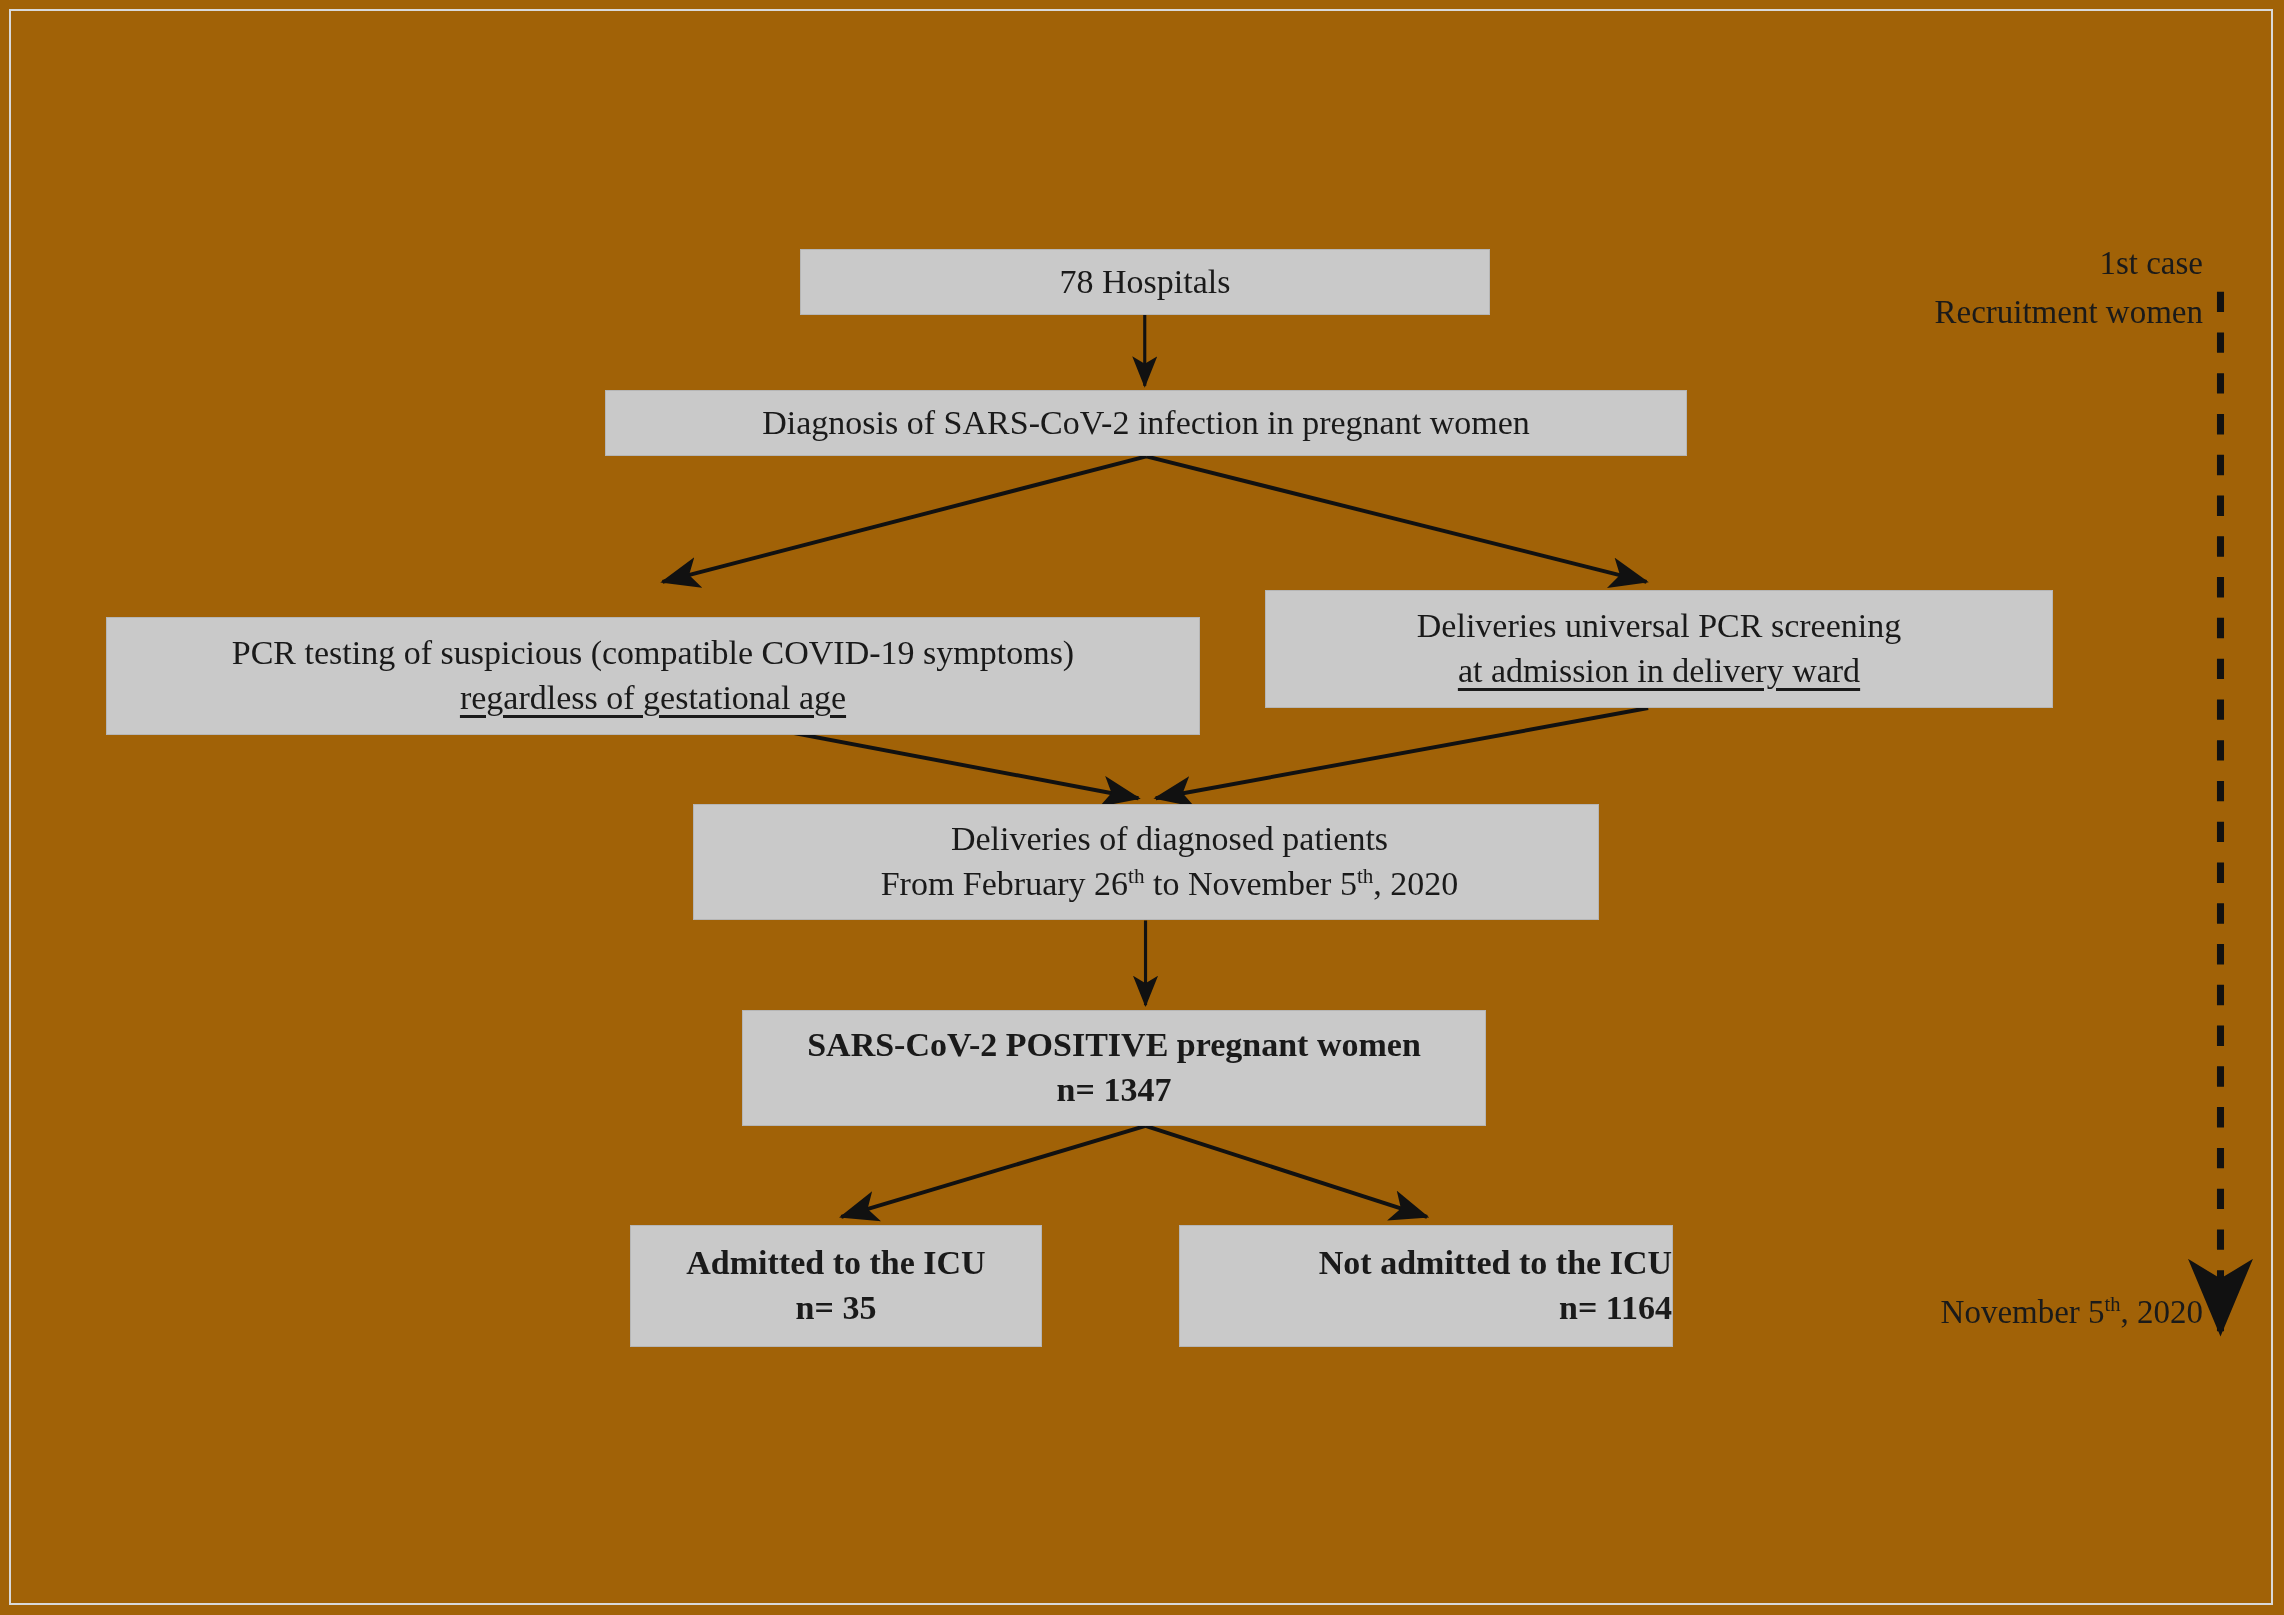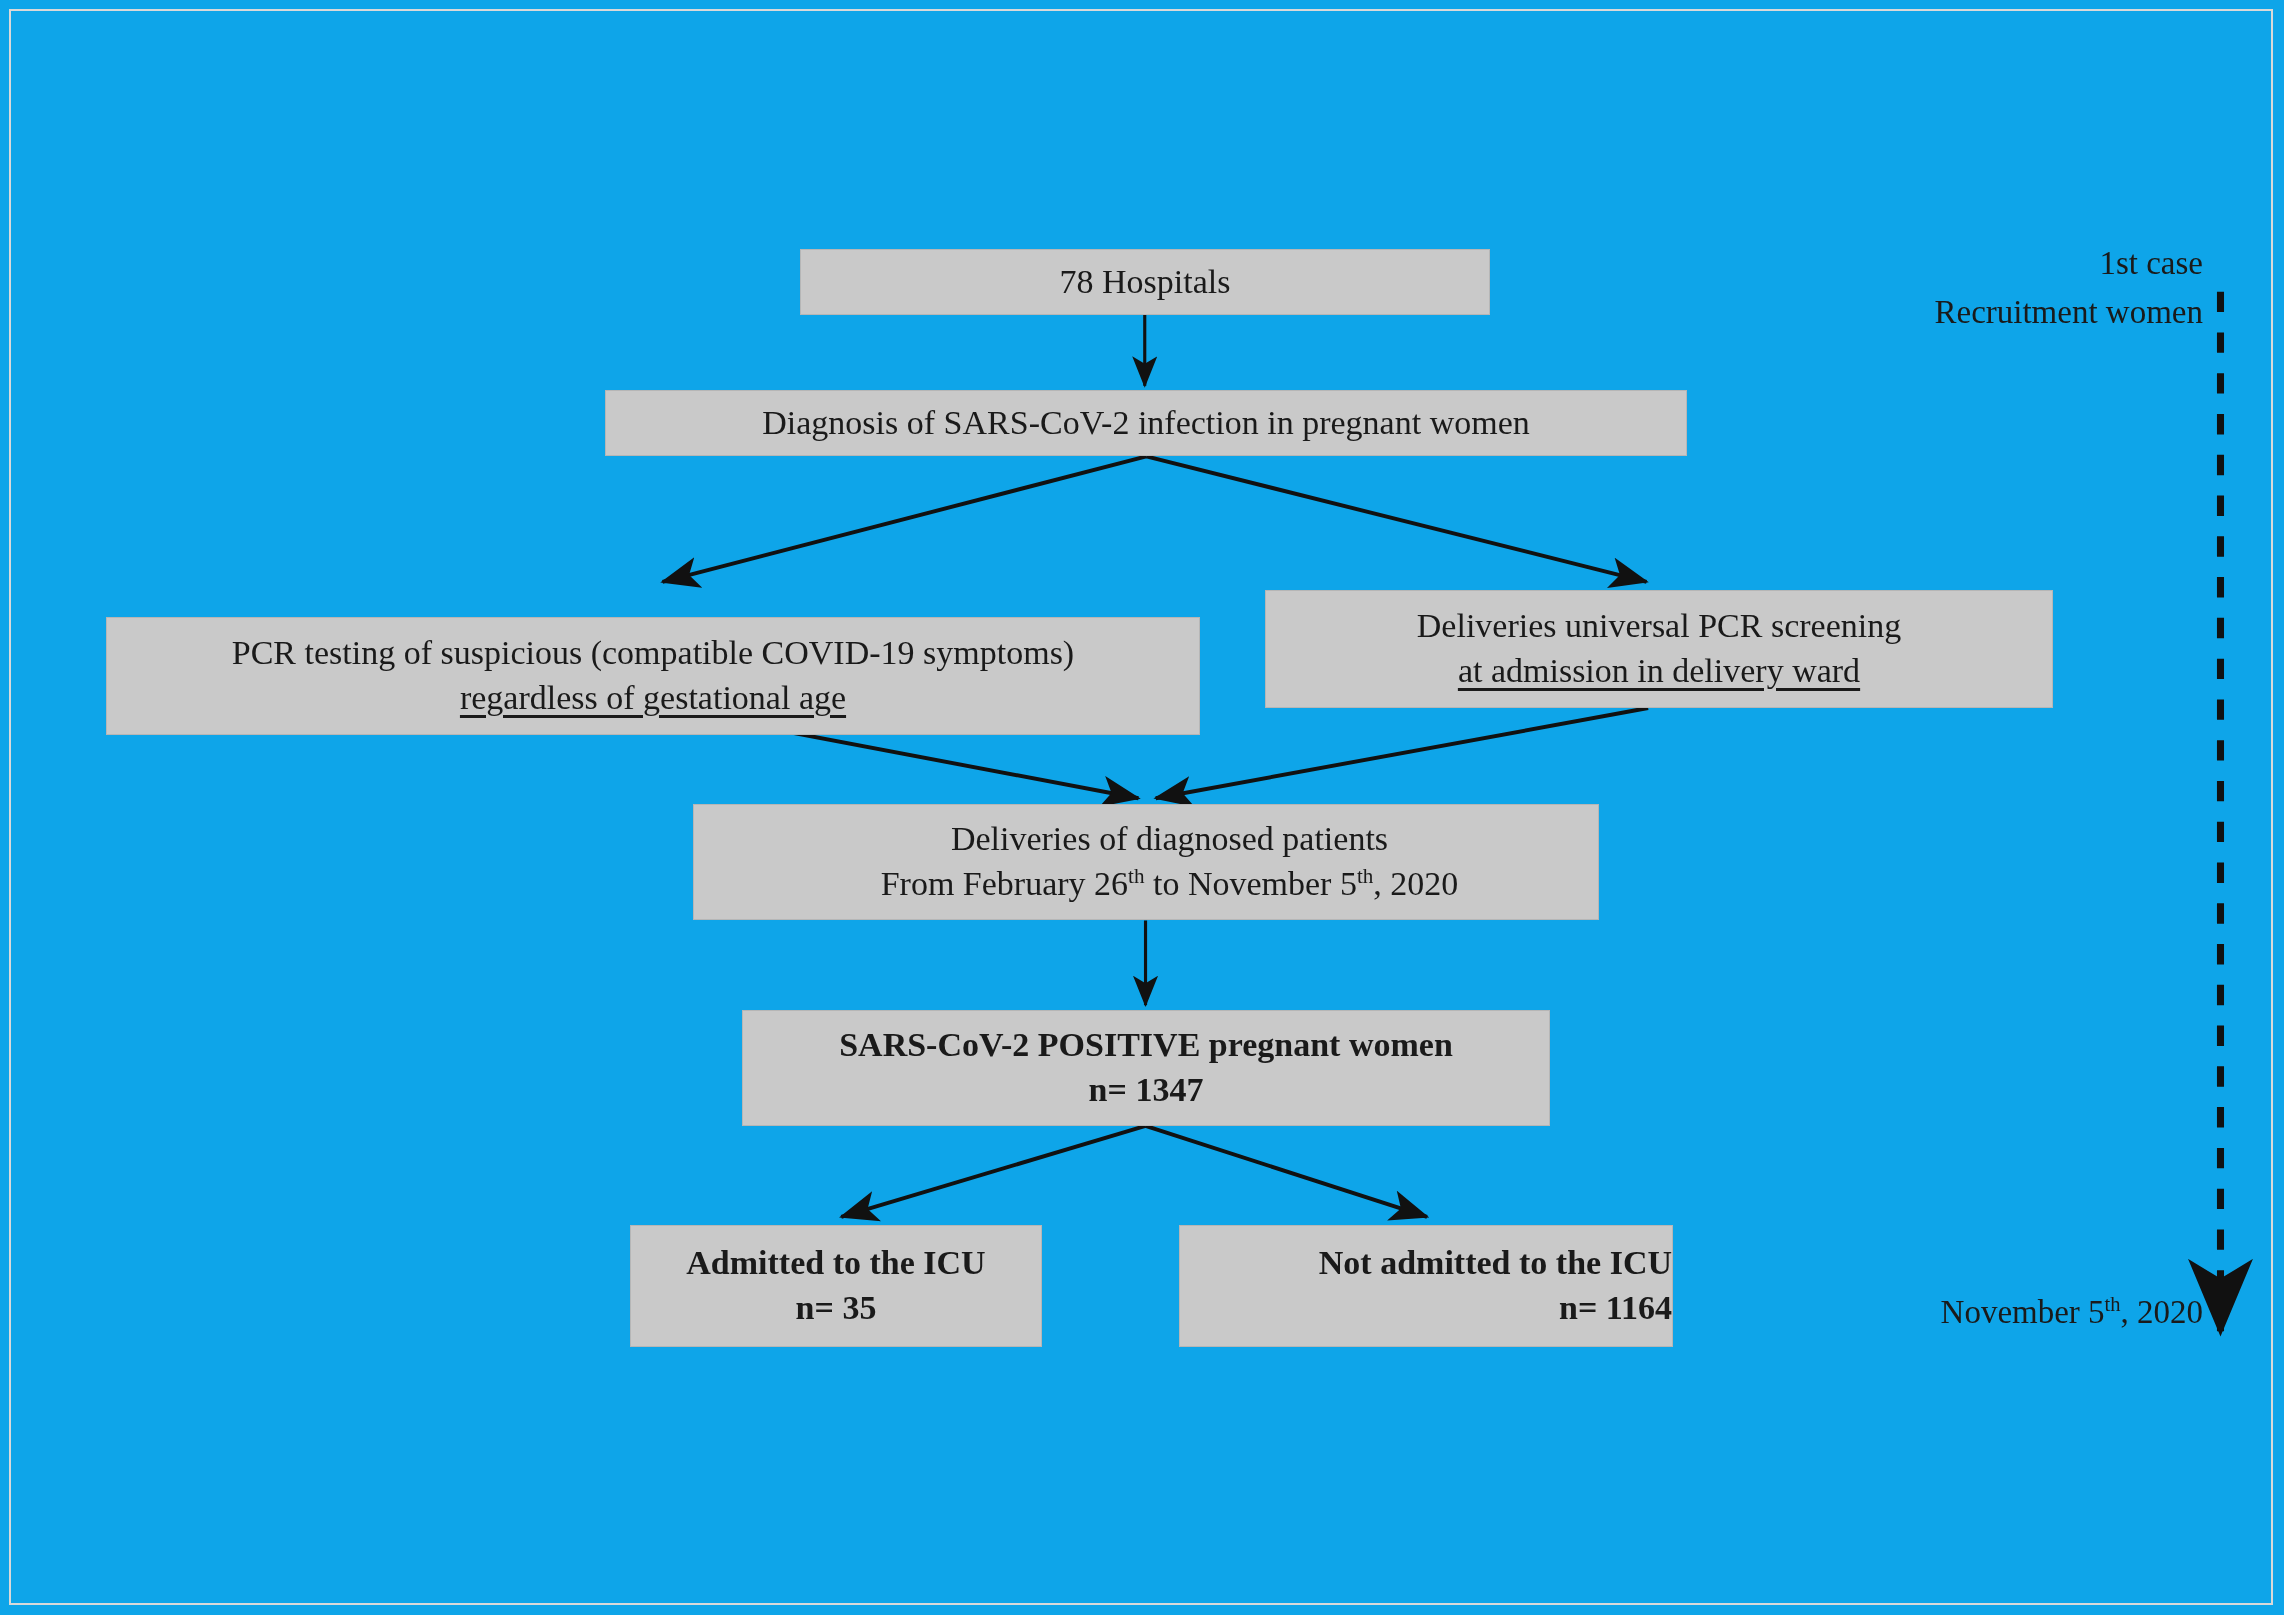--- a/index.html
+++ b/index.html
@@ -7,21 +7,21 @@
     padding: 0;
     background: #ffffff;
   }
   body {
     font-family: "Liberation Serif", "DejaVu Serif", serif;
   }
   #page {
     position: relative;
     width: 2284px;
     height: 1616px;
-    background: #0ea5e9;
+    background: #a16207;
     overflow: hidden;
   }
   #page-border {
     position: absolute;
     left: 8.6px;
     top: 8.6px;
     width: 2264px;
     height: 1596px;
     border: 2.4px solid #d9d9d9;
     box-sizing: border-box;
@@ -63,21 +63,21 @@
     vertical-align: super;
     line-height: 0;
   }
 
   
   #node-hospitals      { left: 800px; top: 249px;  width: 690px;  height: 66px;  font-size: 34px; }
   #node-diagnosis      { left: 605px;  top: 390px;  width: 1082px; height: 66px;  font-size: 34px; }
   #node-pcr-suspicious { left: 106px;  top: 590px;  width: 1094px; height: 118px; font-size: 34px; margin-top: 27px; }
   #node-pcr-universal  { left: 1265px; top: 590px;  width: 788px; height: 118px; font-size: 34px; }
   #node-deliveries     { left: 693px;  top: 804px; width: 906px; height: 116px; font-size: 34px; padding-left: 47px; }
-  #node-positive       { left: 742px;  top: 1010px; width: 808px; height: 116px; font-size: 34px; }
+  #node-positive       { left: 742px;  top: 1010px; width: 744px; height: 116px; font-size: 34px; }
   #node-icu-admitted   { left: 630px;  top: 1225px; width: 412px;  height: 122px; font-size: 34px; }
   #node-icu-not        { left: 1179px; top: 1225px; width: 494px;  height: 122px; font-size: 34px; align-items: flex-end; }
 
   
   #timeline-start {
     position: absolute;
     left: 1827px;
     top: 239px;
     width: 376px;
     text-align: right;

